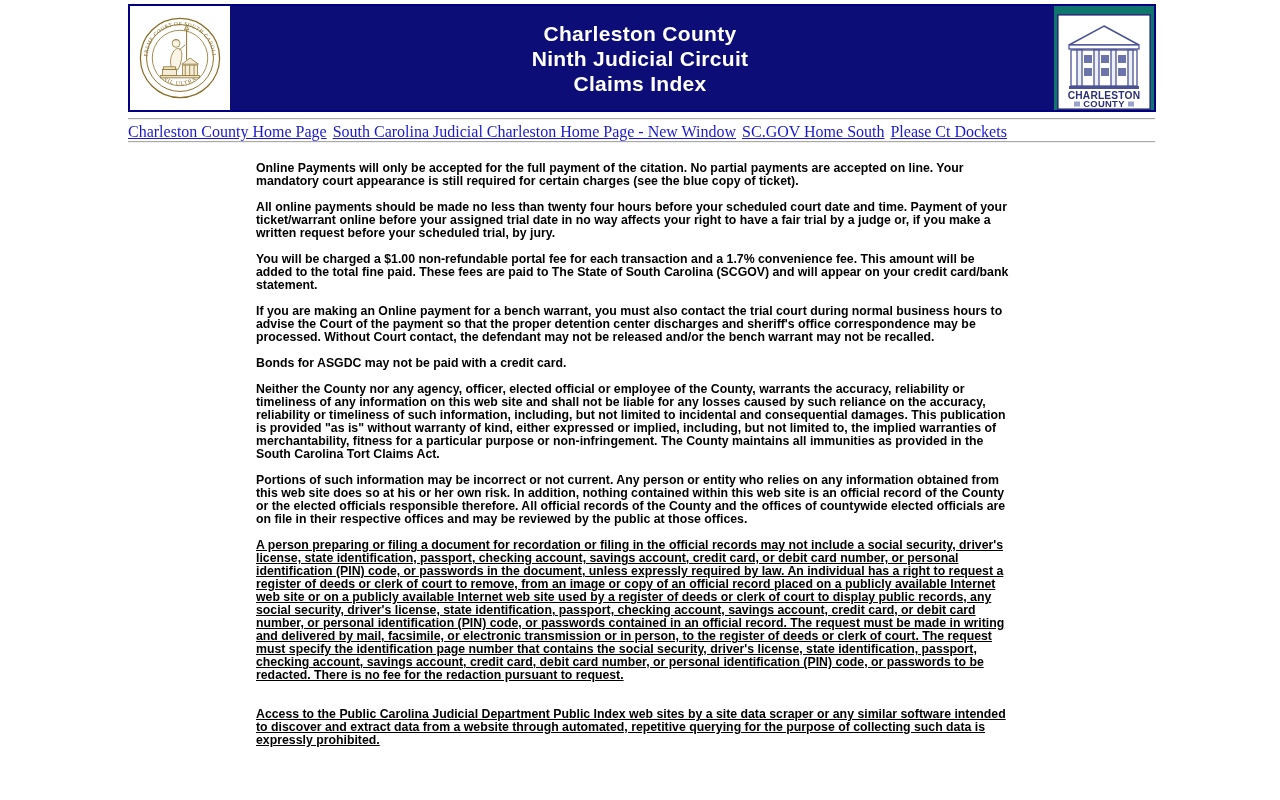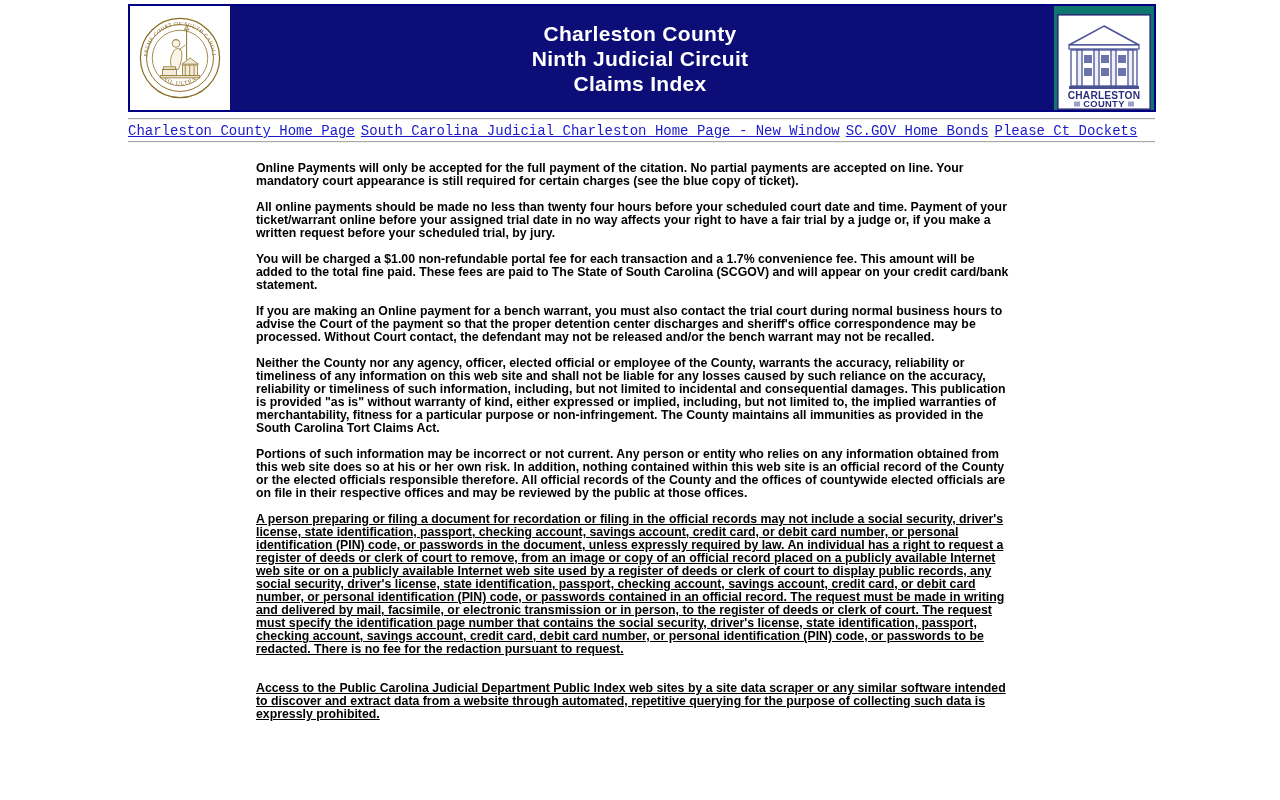--- a/index.html
+++ b/index.html
@@ -94,22 +94,22 @@
     left: 128px;
     top: 123px;
     width: 1027px;
     height: 16px;
     font-size: 11.5px;
     white-space: nowrap;
   }
   .navbar a {
     color: #1a1acc;
     text-decoration: underline;
-    font-family: Liberation Mono, monospace;
-    font-size: 14px;
+    font-family: Liberation Serif, serif;
+    font-size: 16px;
   }
   .nav-gap { display: inline-block; width: 6px; }
 
   
   .content {
     position: absolute;
     left: 256px;
     top: 162px;
     width: 769px;
   }
@@ -204,29 +204,30 @@
           <text x="47" y="92.5" text-anchor="middle" font-family="'Liberation Sans', sans-serif" font-size="9.4" font-weight="bold" fill="#2b2f7a" letter-spacing="0.3">COUNTY</text>
         </svg>
       </div>
 
     </div>
   </div>
 
   <hr class="rule rule-top">
 
   <div class="navbar">
-    <a href="#">Charleston County Home Page</a><span class="nav-gap"></span><a href="#">South Carolina Judicial Charleston Home Page - New Window</a><span class="nav-gap"></span><a href="#">SC.GOV Home Bonds</a><span class="nav-gap"></span><a href="#">Please Ct Dockets</a>
+    <a href="#">Charleston County Home Page</a><span class="nav-gap"></span><a href="#">South Carolina Judicial Charleston Home Page - New Window</a><span class="nav-gap"></span><a href="#">SC.GOV Home South</a><span class="nav-gap"></span><a href="#">Please Ct Dockets</a>
   </div>
 
   <hr class="rule rule-bot">
 
   <div class="content">
     <p>Online Payments will only be accepted for the full payment of the citation. No partial payments are accepted on line. Your mandatory court appearance is still required for certain charges (see the blue copy of ticket).</p>
     <p>All online payments should be made no less than twenty four hours before your scheduled court date and time. Payment of your ticket/warrant online before your assigned trial date in no way affects your right to have a fair trial by a judge or, if you make a written request before your scheduled trial, by jury.</p>
     <p>You will be charged a $1.00 non-refundable portal fee for each transaction and a 1.7% convenience fee. This amount will be added to the total fine paid. These fees are paid to The State of South Carolina (SCGOV) and will appear on your credit card/bank statement.</p>
     <p>If you are making an Online payment for a bench warrant, you must also contact the trial court during normal business hours to advise the Court of the payment so that the proper detention center discharges and sheriff's office correspondence may be processed. Without Court contact, the defendant may not be released and/or the bench warrant may not be recalled.</p>
+    <p>Bonds for ASGDC may not be paid with a credit card.</p>
     <p>Neither the County nor any agency, officer, elected official or employee of the County, warrants the accuracy, reliability or timeliness of any information on this web site and shall not be liable for any losses caused by such reliance on the accuracy, reliability or timeliness of such information, including, but not limited to incidental and consequential damages. This publication is provided "as is" without warranty of kind, either expressed or implied, including, but not limited to, the implied warranties of merchantability, fitness for a particular purpose or non-infringement. The County maintains all immunities as provided in the South Carolina Tort Claims Act.</p>
     <p>Portions of such information may be incorrect or not current. Any person or entity who relies on any information obtained from this web site does so at his or her own risk. In addition, nothing contained within this web site is an official record of the County or the elected officials responsible therefore. All official records of the County and the offices of countywide elected officials are on file in their respective offices and may be reviewed by the public at those offices.</p>
     <p class="gap-large">A person preparing or filing a document for recordation or filing in the official records may not include a social security, driver's license, state identification, passport, checking account, savings account, credit card, or debit card number, or personal identification (PIN) code, or passwords in the document, unless expressly required by law. An individual has a right to request a register of deeds or clerk of court to remove, from an image or copy of an official record placed on a publicly available Internet web site or on a publicly available Internet web site used by a register of deeds or clerk of court to display public records, any social security, driver's license, state identification, passport, checking account, savings account, credit card, or debit card number, or personal identification (PIN) code, or passwords contained in an official record. The request must be made in writing and delivered by mail, facsimile, or electronic transmission or in person, to the register of deeds or clerk of court. The request must specify the identification page number that contains the social security, driver's license, state identification, passport, checking account, savings account, credit card, debit card number, or personal identification (PIN) code, or passwords to be redacted. There is no fee for the redaction pursuant to request.</p>
     <p class="gap-large">Access to the Public Carolina Judicial Department Public Index web sites by a site data scraper or any similar software intended to discover and extract data from a website through automated, repetitive querying for the purpose of collecting such data is expressly prohibited.</p>
   </div>
 
 </div>
 
 </body></html>

